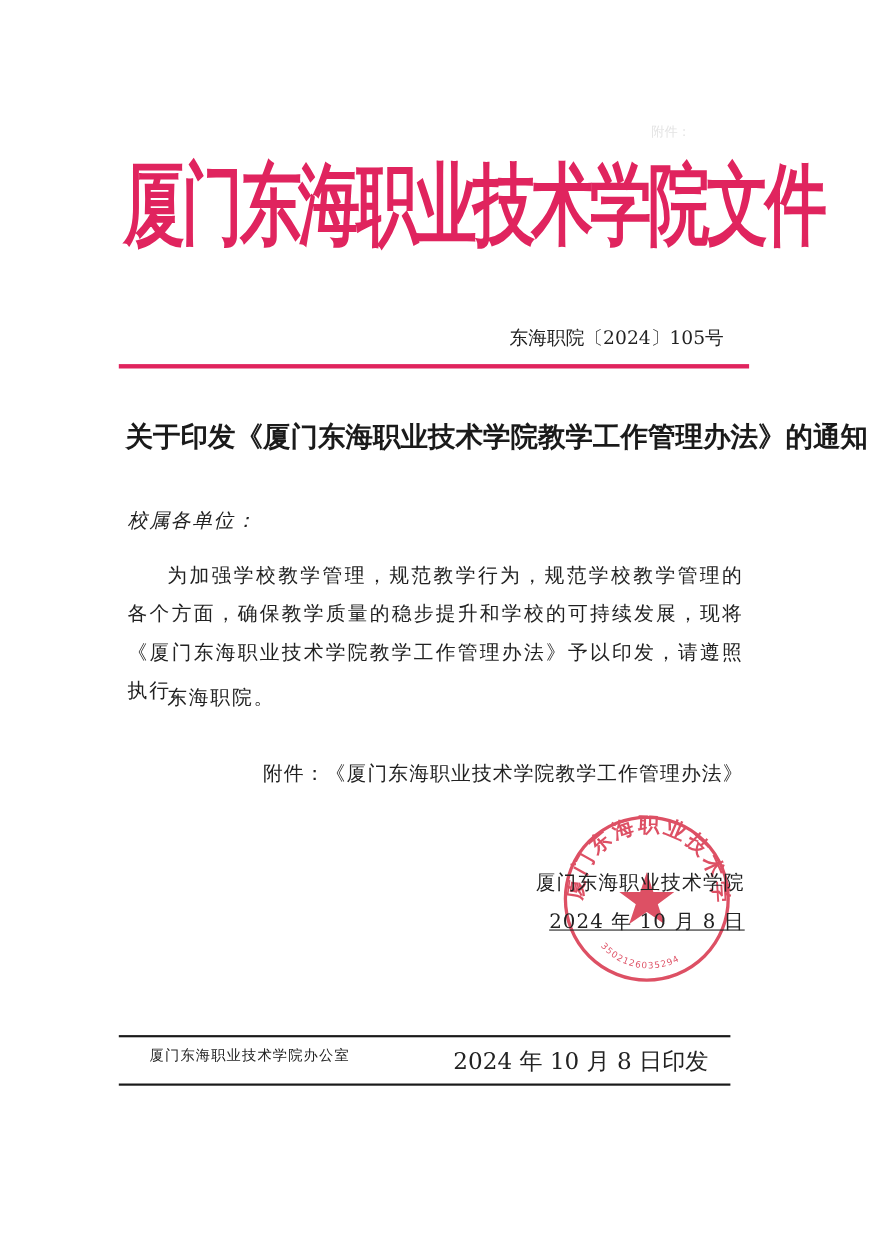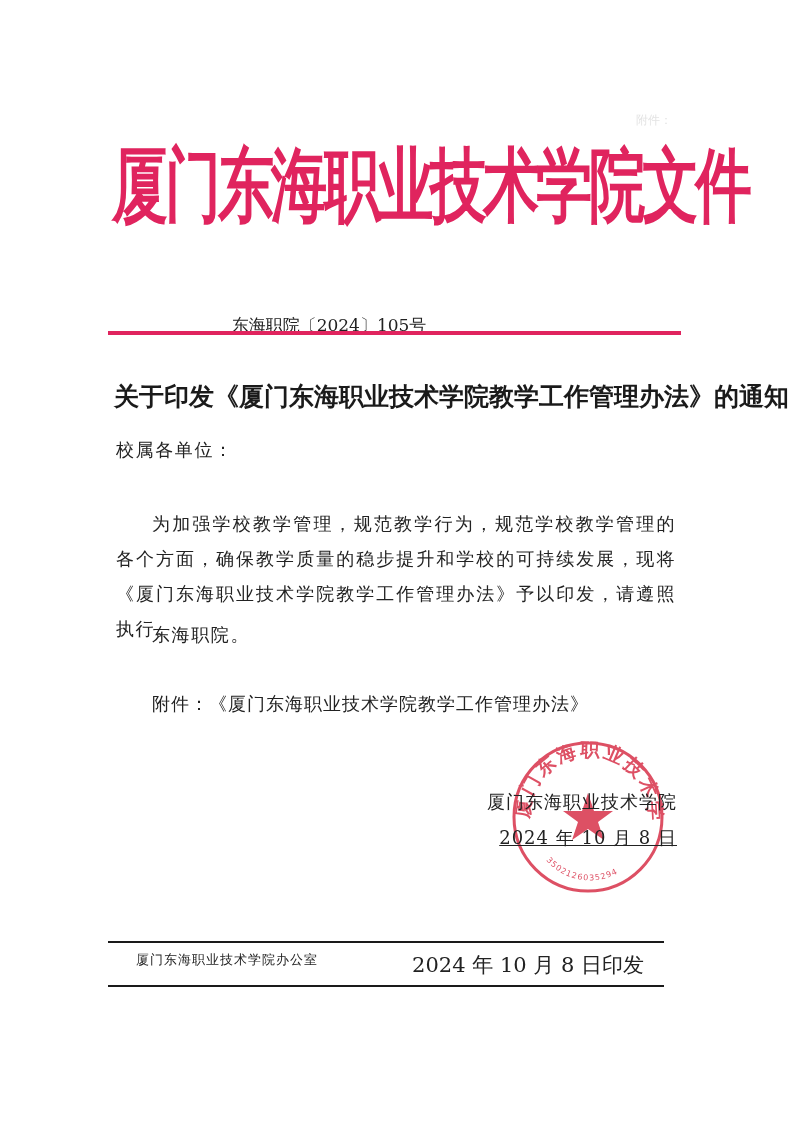--- a/index.html
+++ b/index.html
@@ -12,49 +12,49 @@
   
   .ghost { position: absolute; color: #e4e4e4; font-family: "DejaVu Sans", sans-serif; font-size: 12px; white-space: nowrap; }
   .masthead {
     position: absolute; left: 112px; top: 118px; width: 560px; height: 120px;
     color: #e0245e; font-family: "DejaVu Sans", sans-serif; font-weight: bold;
     font-size: 72px; letter-spacing: -4px; line-height: 120px;
     transform: scaleX(0.78) scaleY(1.12); transform-origin: left top;
     white-space: nowrap;
   }
   .doc-number {
-    position: absolute; top: 314px; left: 0; width: 658px; text-align: center;
+    position: absolute; top: 296px; left: 0; width: 658px; text-align: right;
     font-size: 17px; color: #222;
   }
   .red-rule { position: absolute; left: 108px; top: 331px; width: 573px; height: 4px; background: #e0245e; }
   .notice-title {
     position: absolute; top: 380px; left: 114px; width: 580px;
     font-family: "DejaVu Sans", sans-serif; font-weight: bold; font-size: 25px; color: #1a1a1a;
     white-space: nowrap;
   }
   .body { position: absolute; left: 116px; width: 560px; font-size: 18px; line-height: 35px; color: #222; letter-spacing: 1.6px; }
-  .salutation { top: 432px; }
+  .salutation { top: 456px; font-style: italic; }
   .para { top: 480px; text-indent: 36px; text-align: justify; margin-top: 26px; }
   .closing { top: 617px; text-indent: 36px; }
-  .attachment { top: 686px; text-indent: 36px; white-space: nowrap; letter-spacing: 1px; }
+  .attachment { top: 686px; text-indent: 36px; white-space: nowrap; letter-spacing: 1px; text-align: right; }
   .sign-org { position: absolute; top: 790px; right: 117px; font-size: 18px; letter-spacing: 1px; z-index: 3; }
   .sign-date { position: absolute; top: 826px; right: 117px; font-size: 18px; letter-spacing: 1px; z-index: 3; text-decoration: underline; }
   .seal { position: absolute; left: 500px; top: 735px; width: 176px; height: 160px; z-index: 2; opacity: 0.85; }
   .rule-black { position: absolute; left: 108px; width: 556px; height: 2px; background: #1a1a1a; }
   .rule-top { top: 941px; }
   .rule-bottom { top: 985px; }
   .footer-org { position: absolute; top: 951px; left: 136px; font-size: 13px; letter-spacing: 1px; }
   .footer-date { position: absolute; top: 951px; right: 150px; font-size: 21px; }
 </style>
 </head>
 <body>
 
 <div>
 
-  <div class="ghost" style="left:636px;top:112px;">附件：</div>
+  <div class="ghost" style="left:592px;top:112px;">附件：</div>
 
   <div class="masthead">厦门东海职业技术学院文件</div>
 
   <div class="doc-number">东海职院〔2024〕105号</div>
 
   <div class="red-rule"></div>
 
   <div class="notice-title">关于印发《厦门东海职业技术学院教学工作管理办法》的通知</div>
 
   <div class="body salutation">校属各单位：</div>

